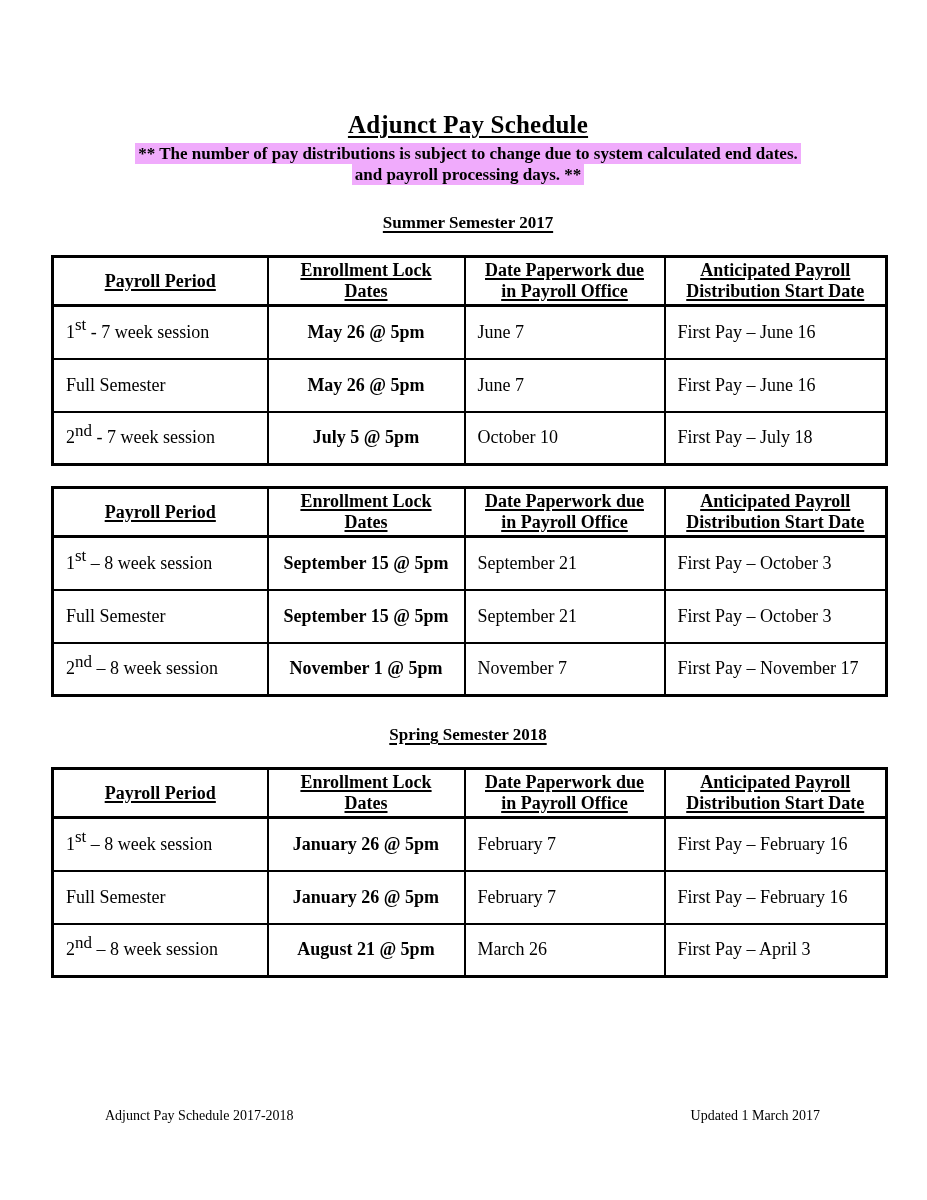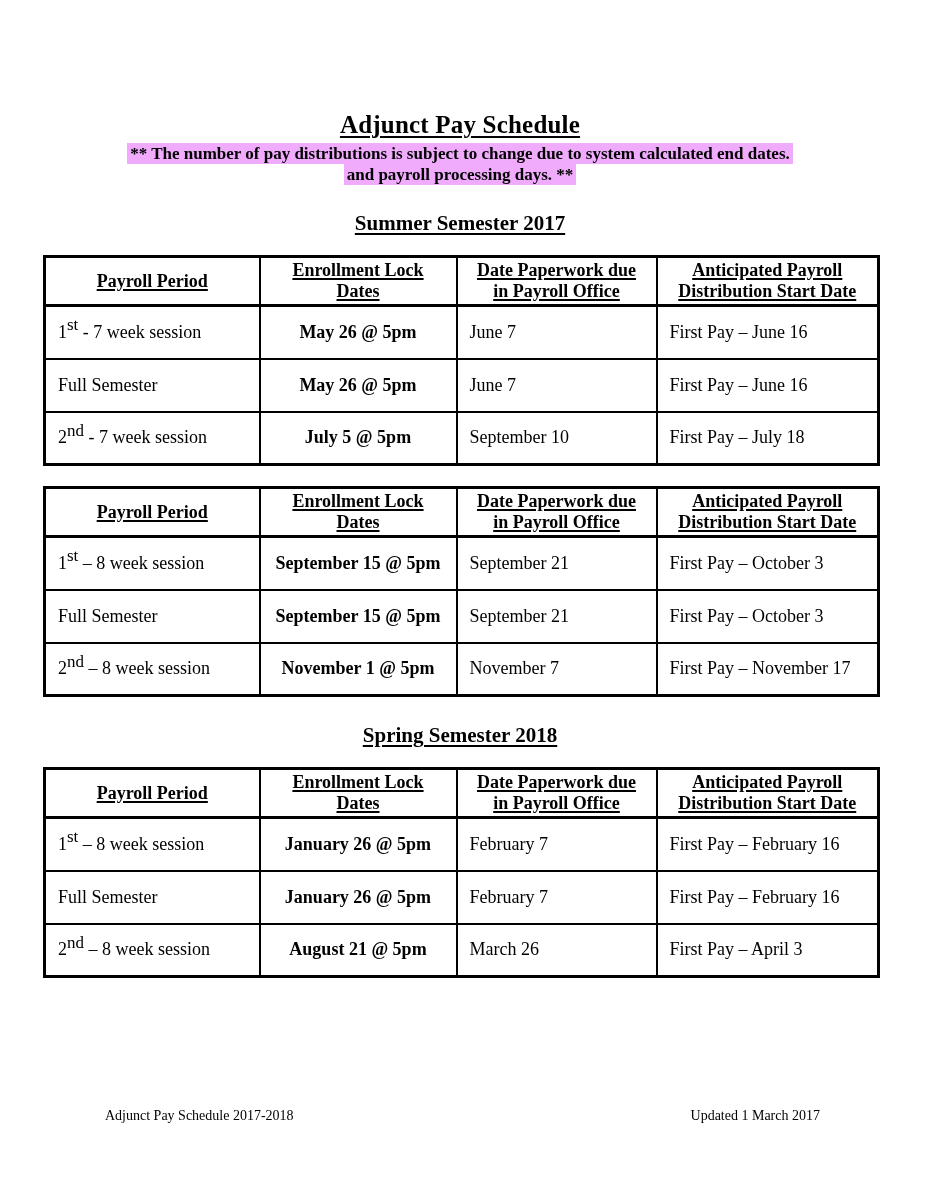--- a/index.html
+++ b/index.html
@@ -3,21 +3,21 @@
 <meta charset="utf-8">
 <style>
   * { box-sizing: border-box; }
   html, body { margin: 0; padding: 0; background: #ffffff; }
   body {
     width: 927px; height: 1200px;
     font-family: "Liberation Serif", "DejaVu Serif", serif;
     color: #000;
     overflow: hidden;
   }
-  .page { position: relative; width: 850px; height: 1200px; background: #fff; }
+  .page { position: relative; width: 850px; height: 1200px; background: #fff; padding-left: 8px; }
   .content { width: 834px; margin: 0 auto 0 43px; padding-top: 110px; }
 
   h1.doc-title {
     margin: 0; text-align: center;
     font-size: 25px; line-height: 30px; font-weight: bold;
     letter-spacing: 0.2px;
   }
   h1.doc-title .u {
     text-decoration: underline;
     text-decoration-thickness: 2px;
@@ -27,21 +27,21 @@
   .notice { margin-top: 3px; text-align: center; }
   .notice .note-line { line-height: 21px; }
   .notice .hl {
     background: #f0abfc;
     font-weight: bold; font-size: 17px;
     padding: 1px 3px;
   }
 
   h2.section-title {
     margin: 26px 0 0 0; text-align: center;
-    font-size: 21px; line-height: 24px; font-weight: bold;
+    font-size: 17px; line-height: 24px; font-weight: bold;
   }
   h2.section-title .u {
     text-decoration: underline;
     text-decoration-thickness: 2px;
     text-underline-offset: 3px;
   }
 
   table.pay-table {
     margin-top: 20px;
     border-collapse: collapse;
@@ -137,21 +137,21 @@
           </tr>
           <tr>
             <td class="col-period"><span>Full Semester</span><sup class="ord"></sup><span></span></td>
             <td class="col-lock">May 26 @ 5pm</td>
             <td class="col-paperwork">June 7</td>
             <td class="col-distribution">First Pay – June 16</td>
           </tr>
           <tr>
             <td class="col-period"><span>2</span><sup class="ord">nd</sup><span> - 7 week session</span></td>
             <td class="col-lock">July 5 @ 5pm</td>
-            <td class="col-paperwork">September 10</td>
+            <td class="col-paperwork">October 10</td>
             <td class="col-distribution">First Pay – July 18</td>
           </tr>
         </tbody>
       </table>
     </section>
 
     <section>
       <table class="pay-table">
         <colgroup>
             <col class="c1">

